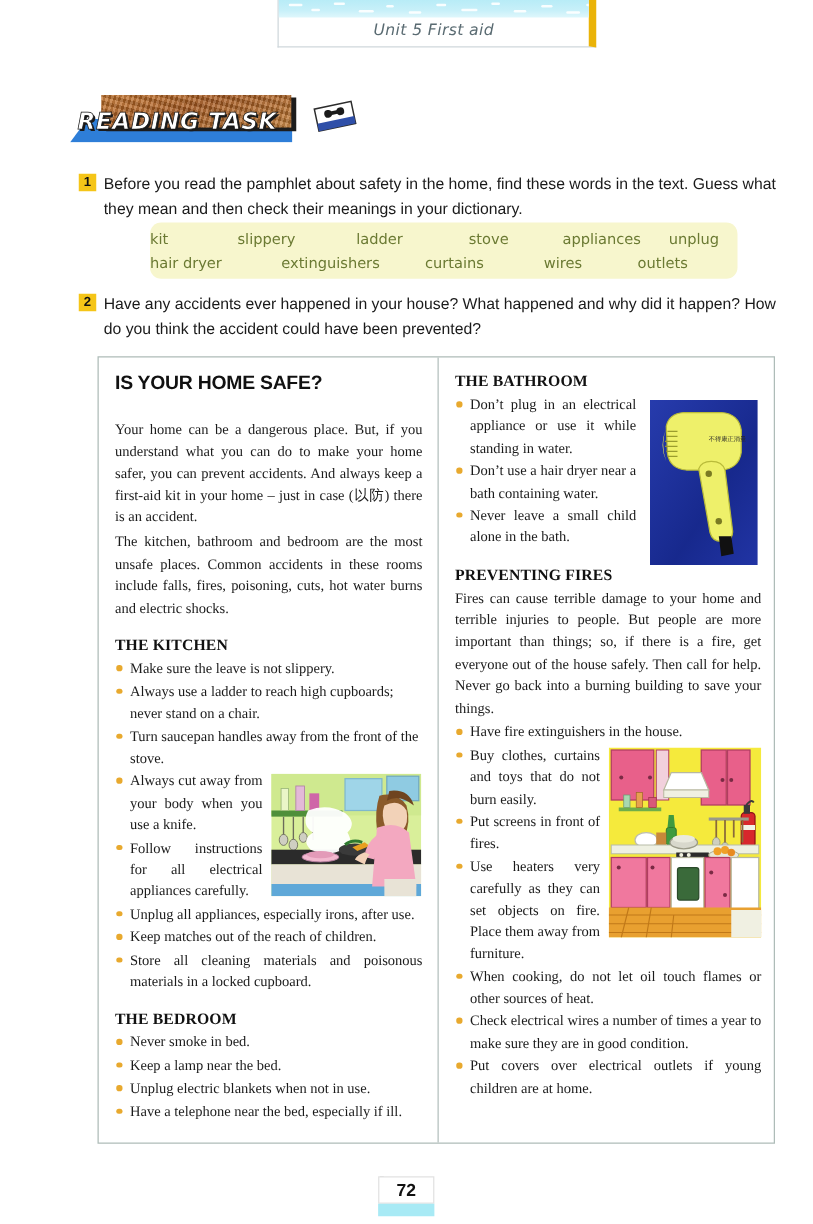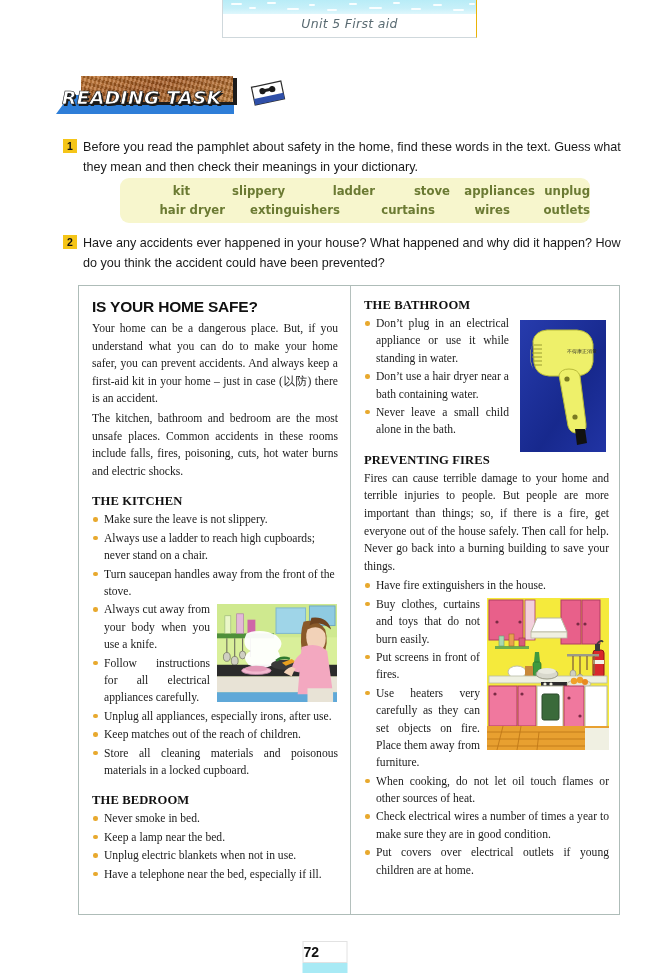--- a/index.html
+++ b/index.html
@@ -9,21 +9,21 @@
     background: #ffffff;
     font-family: "Liberation Sans", sans-serif;
     position: relative;
     overflow: hidden;
   }
 
   
   .runhead {
     position:absolute; left:222px; top:0px; width:255px; height:38px;
     background:#ffffff;
-    border-left:1px solid #cfd8dc; border-right:1px solid #eab308;
+    border-left:1px solid #cfd8dc; border-right:6px solid #eab308;
     border-bottom:1px solid #cfd8dc;
   }
   .runhead-band {
     position:absolute; left:0; top:0; width:100%; height:14px;
     background:linear-gradient(180deg,#b8ecf7 0%, #c8f0f9 60%, #dff7fc 100%);
     overflow:hidden;
   }
   .runhead-band i {
     position:absolute; display:block; height:2px; background:#ffffff;
     border-radius:2px; opacity:.9;
@@ -76,40 +76,40 @@
   #ex2 { left:63px; top:234px; width:575px; }
 
   
   .wordbank {
     position:absolute; left:120px; top:178px; width:470px; height:45px;
     background:#f7f6cd; border-radius:9px;
     font-family:"DejaVu Sans", sans-serif;
     font-size:11.7px; color:#6b7a33;
   }
   .wordbank .wrow { position:absolute; width:100%; display:flex; }
-  .wordbank .wrow span { text-align:right; display:block;font-weight:bold; }
+  .wordbank .wrow span { text-align:left; display:block; }
   .wb-r1 { top:6px; }
   .wb-r2 { top:25px; }
 
   
   .readbox {
     position:absolute; left:78px; top:285px; width:542px; height:630px;
     border:1px solid #aebcb8; background:#ffffff;
   }
   .col {
     position:absolute; top:0; height:100%; padding:12px 12px 0 13px;
     overflow:hidden;
   }
   .col-left  { left:0px;   width:272px; border-right:1px solid #b4c0bd; }
   .col-right { left:272px; width:270px; }
 
   .rt-h1 {
     font-size:15.5px; font-weight:bold; color:#111;
     font-family:"Liberation Sans", sans-serif;
-    margin:0 0 4px 0; letter-spacing:-.2px;
+    margin:0 0 19px 0; letter-spacing:-.2px;
   }
   .rt-h2 {
     font-size:12.6px; font-weight:bold; color:#111;
     font-family:"Liberation Serif", serif;
     margin:14px 0 2px 0; letter-spacing:.1px;
   }
   .rt-p {
     font-family:"Liberation Serif", serif;
     font-size:11.6px; line-height:1.52; color:#1b1b1b;
     margin:0 0 2px 0; text-align:justify;
@@ -137,21 +137,21 @@
   }
   .fig-kitchen2 {
     float:right; width:122px; height:152px; margin:2px 0 4px 7px;
   }
 
   
   .pagenum {
     position:absolute; left:325px; top:941px; width:45px; height:22px;
     transform:translateX(-50%);
     background:#ffffff; border:1px solid #e2e2e2;
-    font-size:14px; font-weight:bold; color:#111;
+    text-align:center; font-size:14px; font-weight:bold; color:#111;
     line-height:21px; font-family:"Liberation Sans", sans-serif;
   }
   .pagenum-bar {
     position:absolute; left:325px; top:963px; width:45px; height:10px;
     transform:translateX(-50%); background:#a8eaf5;
   }
   .pagenum-tick {
     position:absolute; left:304px; top:941px; width:3px; height:4px;
     background:#444;
   }

